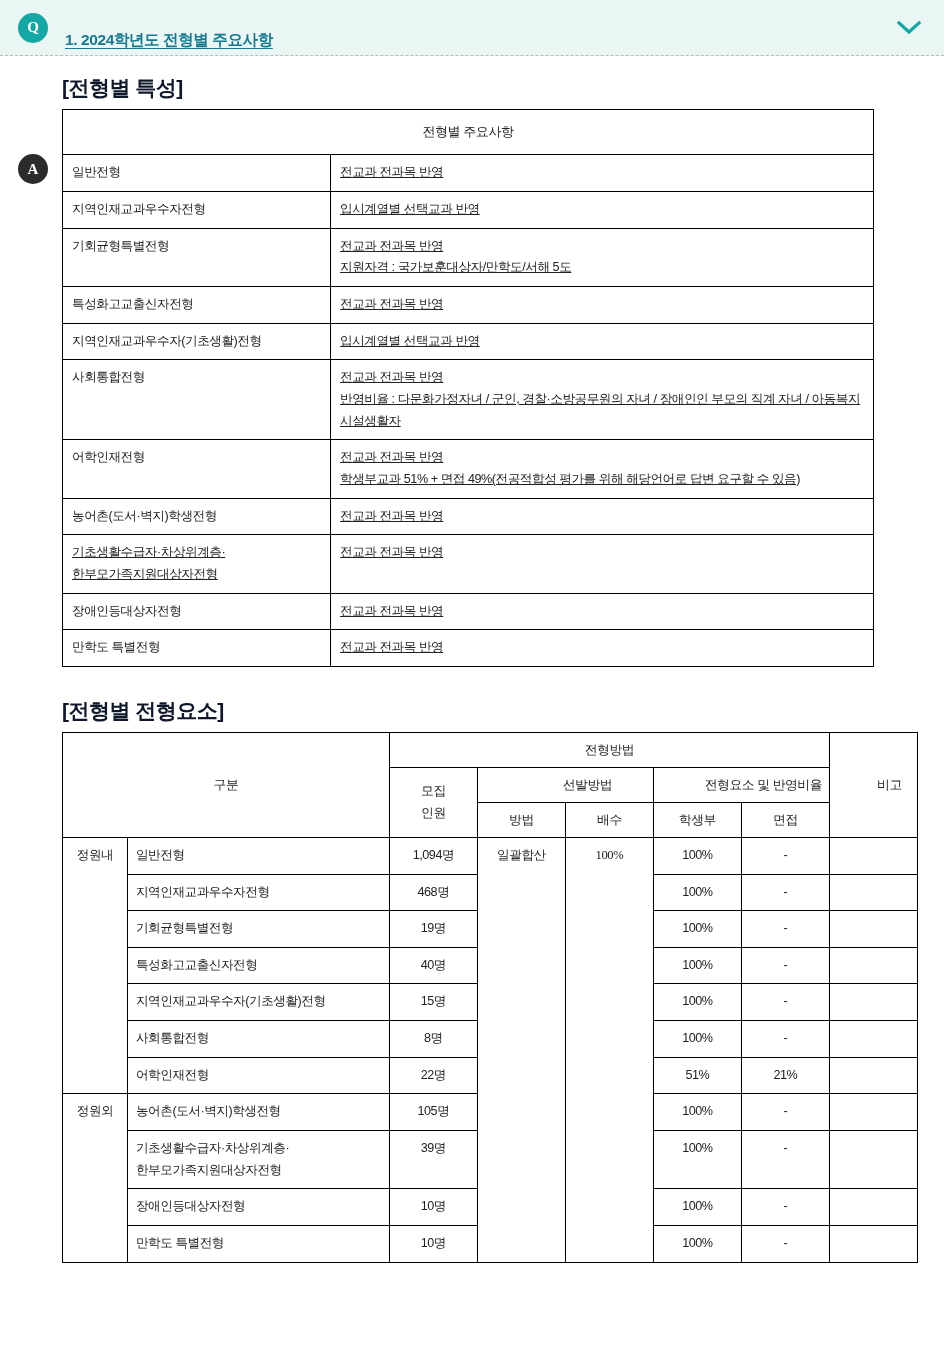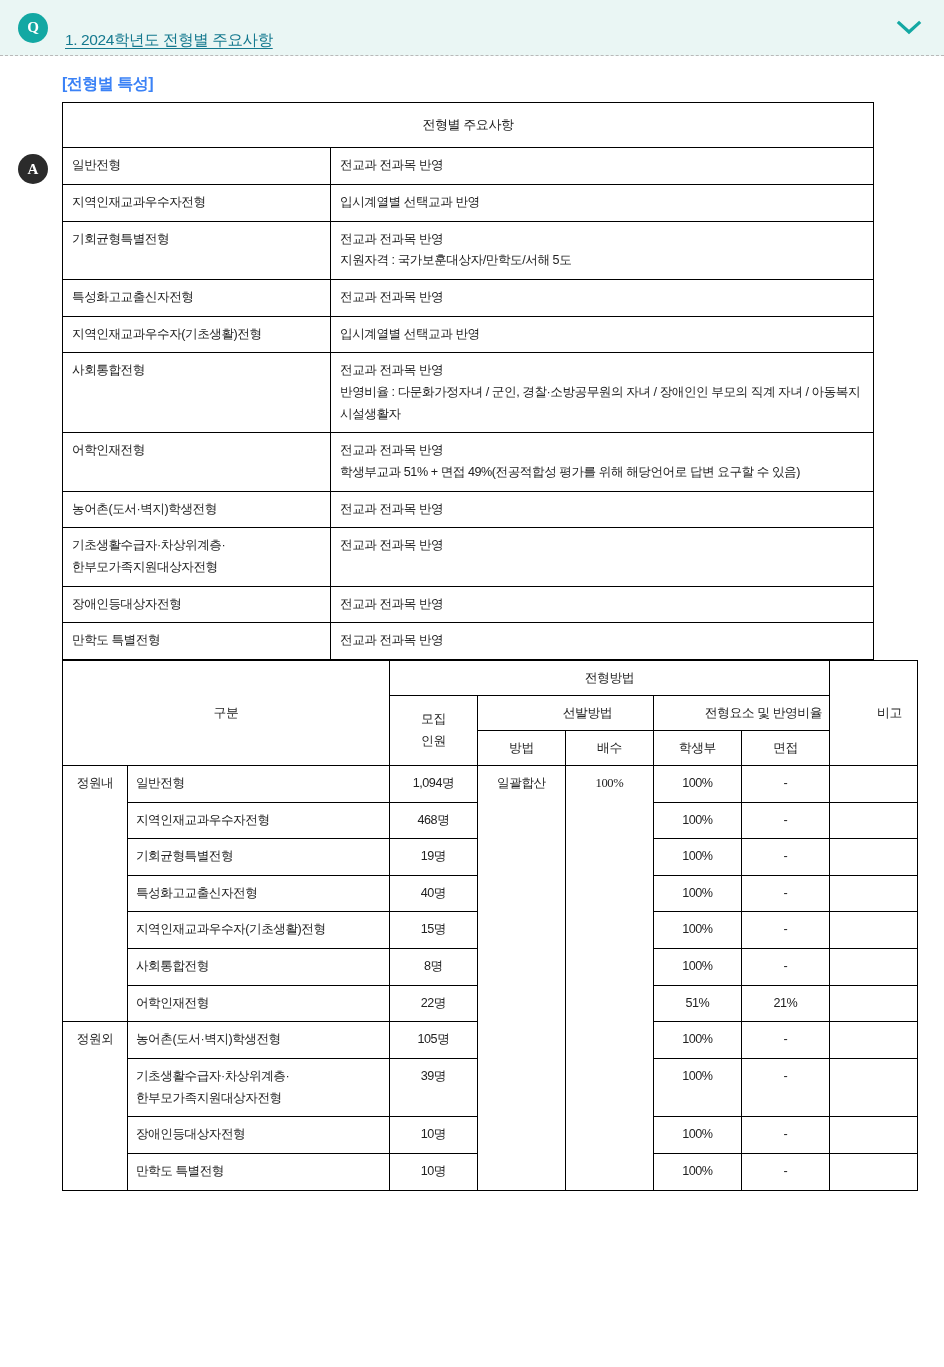--- a/index.html
+++ b/index.html
@@ -43,21 +43,21 @@
   .badge-q { background: #13a8a3; }
   .badge-a {
     background: #2b2b2b;
     position: absolute;
     left: 18px;
     top: 98px;
   }
   .q-title {
     margin-left: 17px;
     font-size: 15.5px;
-    font-weight: normal;
+    font-weight: bold;
     color: #15798f;
     text-decoration: underline;
     text-underline-offset: 3px;
     letter-spacing: -0.4px;
     cursor: pointer;
     margin-top: 26px;
   }
   .chevron {
     margin-left: auto;
     color: #13a8a3;
@@ -66,23 +66,23 @@
     cursor: pointer;
   }
 
   
   .answer-body {
     padding: 18px 24px 20px 62px;
     position: relative;
   }
 
   .section-heading {
-    font-size: 16px;
+    font-size: 21px;
     font-weight: bold;
-    color: #3b82f6;
+    color: #0f172a;
     letter-spacing: -0.5px;
     margin: 0 0 7px 0;
   }
   .section-heading.second { margin-top: 30px; }
 
   
   table {
     border-collapse: collapse;
     font-size: 12.6px;
     color: #222222;
@@ -98,21 +98,21 @@
   }
 
   
   .tbl-features { width: 812px; }
   .tbl-features .hdr {
     text-align: center;
     padding: 11px 6px;
     font-size: 13px;
   }
   .tbl-features .col-name { width: 268px; }
-  .tbl-features td p { margin: 0; }
+  .tbl-features td p { margin: 0; text-decoration: underline; }
 
   
   .tbl-elements { width: 856px; }
   .tbl-elements th {
     text-align: center;
     vertical-align: middle;
     padding: 6px 4px;
     font-size: 12.8px;
   }
   .tbl-elements td { padding: 7px 8px; }
@@ -235,20 +235,21 @@
 
       <tr>
         <td class="col-name">만학도 특별전형</td>
         <td>
           <p>전교과 전과목 반영</p>
         </td>
       </tr>
     </tbody>
   </table>
 
+  <h2 class="section-heading second">[전형별 전형요소]</h2>
 
   <table class="tbl-elements">
     <thead>
       <tr>
         <th colspan="2" rowspan="3">구분</th>
         <th colspan="5">전형방법</th>
         <th class="h-remark" rowspan="3">비고</th>
       </tr>
       <tr>
         <th rowspan="2">

